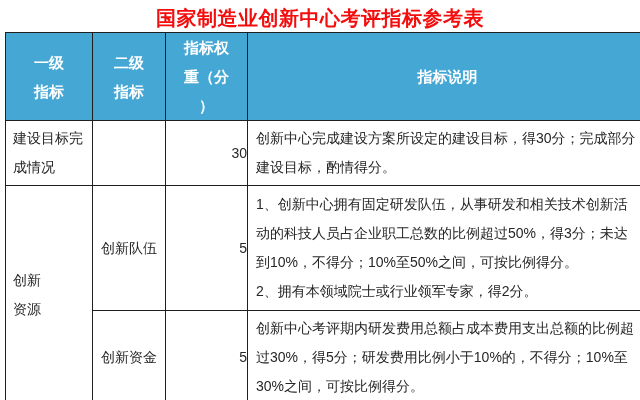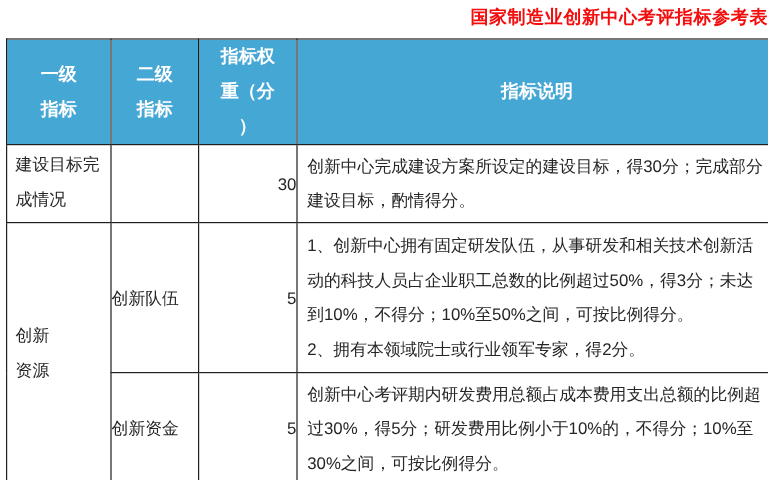--- a/index.html
+++ b/index.html
@@ -5,22 +5,22 @@
   * { box-sizing: border-box; margin: 0; padding: 0; }
   html, body {
     width: 640px; height: 400px;
     overflow: hidden;
     background: #ffffff;
     font-family: "Liberation Sans", "DejaVu Sans", sans-serif;
   }
   .page-title {
     height: 32px;
     padding-top: 5px;
-    text-align: right;
-    font-size: 15px;
+    text-align: center;
+    font-size: 20px;
     font-weight: bold;
     color: #f30d0d;
     letter-spacing: 0.5px;
   }
   table.ref-table {
     border-collapse: collapse;
     table-layout: fixed;
     width: 642px;          
     margin-left: 5px;
   }
@@ -36,22 +36,22 @@
     font-size: 15px;
     font-weight: bold;
     text-align: center;
     line-height: 29px;
   }
   .ref-table td {
     font-size: 14px;
     color: #262626;
     line-height: 29px;
   }
-  td.c-level1 { text-align: left;  padding: 2px 4px 2px 7px; font-family: Liberation Serif, serif; }
-  td.c-level2 { text-align: left; }
+  td.c-level1 { text-align: left;  padding: 2px 4px 2px 7px; }
+  td.c-level2 { text-align: center; }
   td.c-weight { text-align: right; }
   td.c-desc   { text-align: left;  padding: 3px 8px; }
   tr.h-header { height: 87px; }
   tr.h-r1 { height: 63px; }
   tr.h-r2 { height: 125px; }
   tr.h-r3 { height: 86px; }   
 </style>
 </head>
 <body>
 

